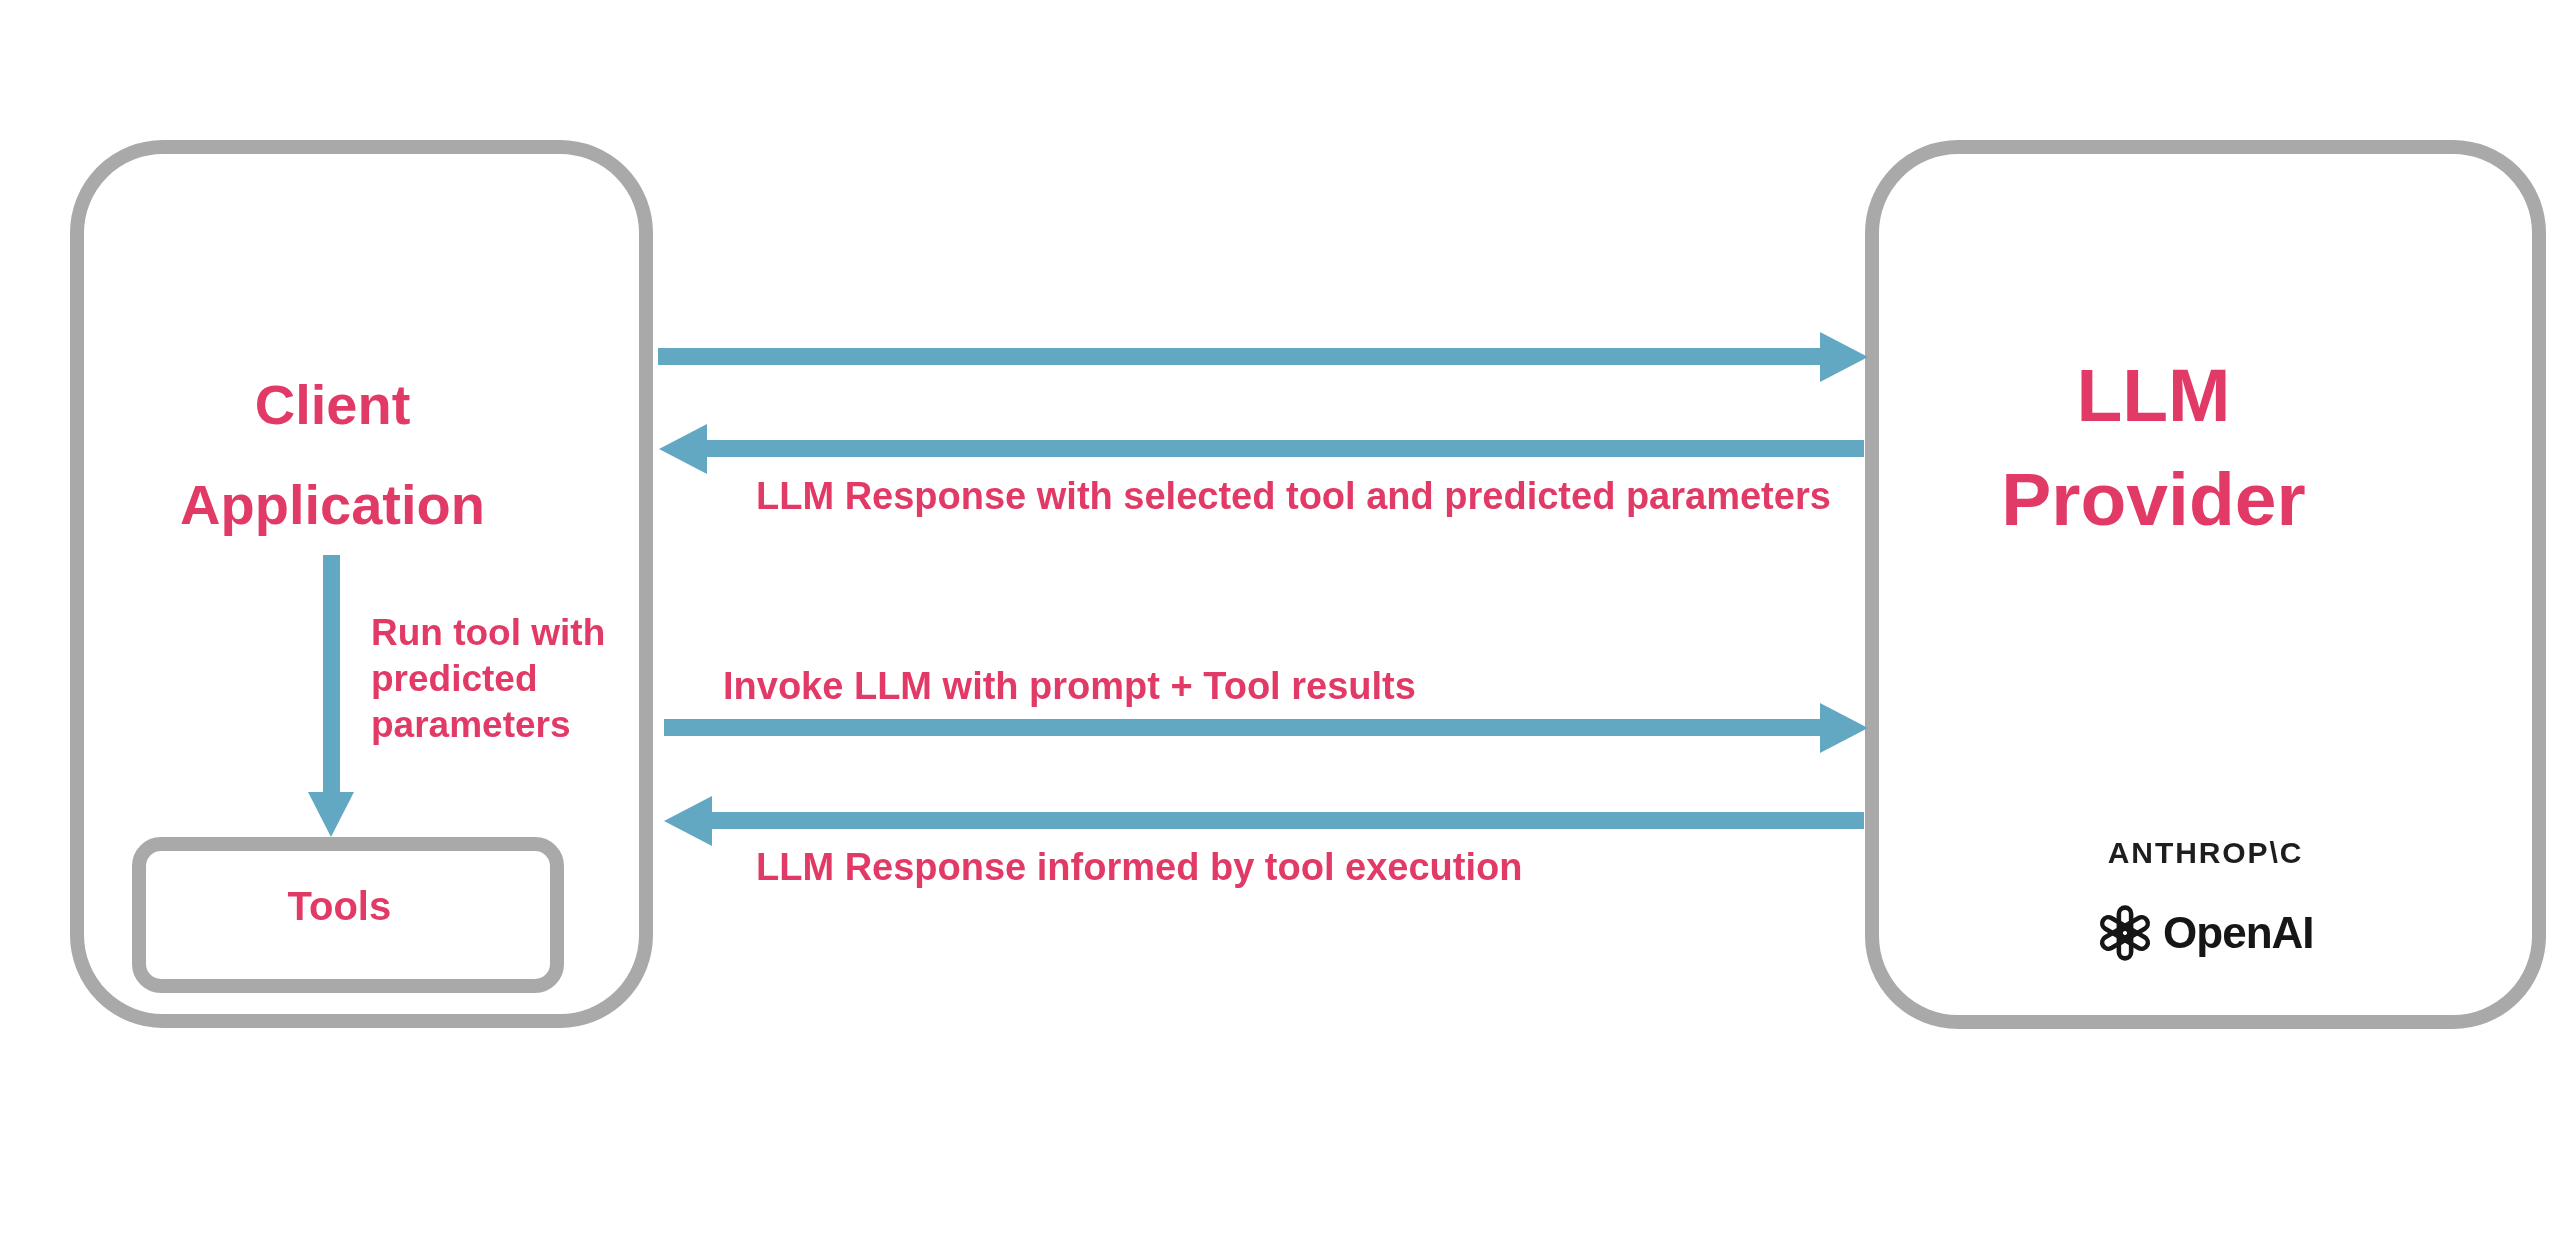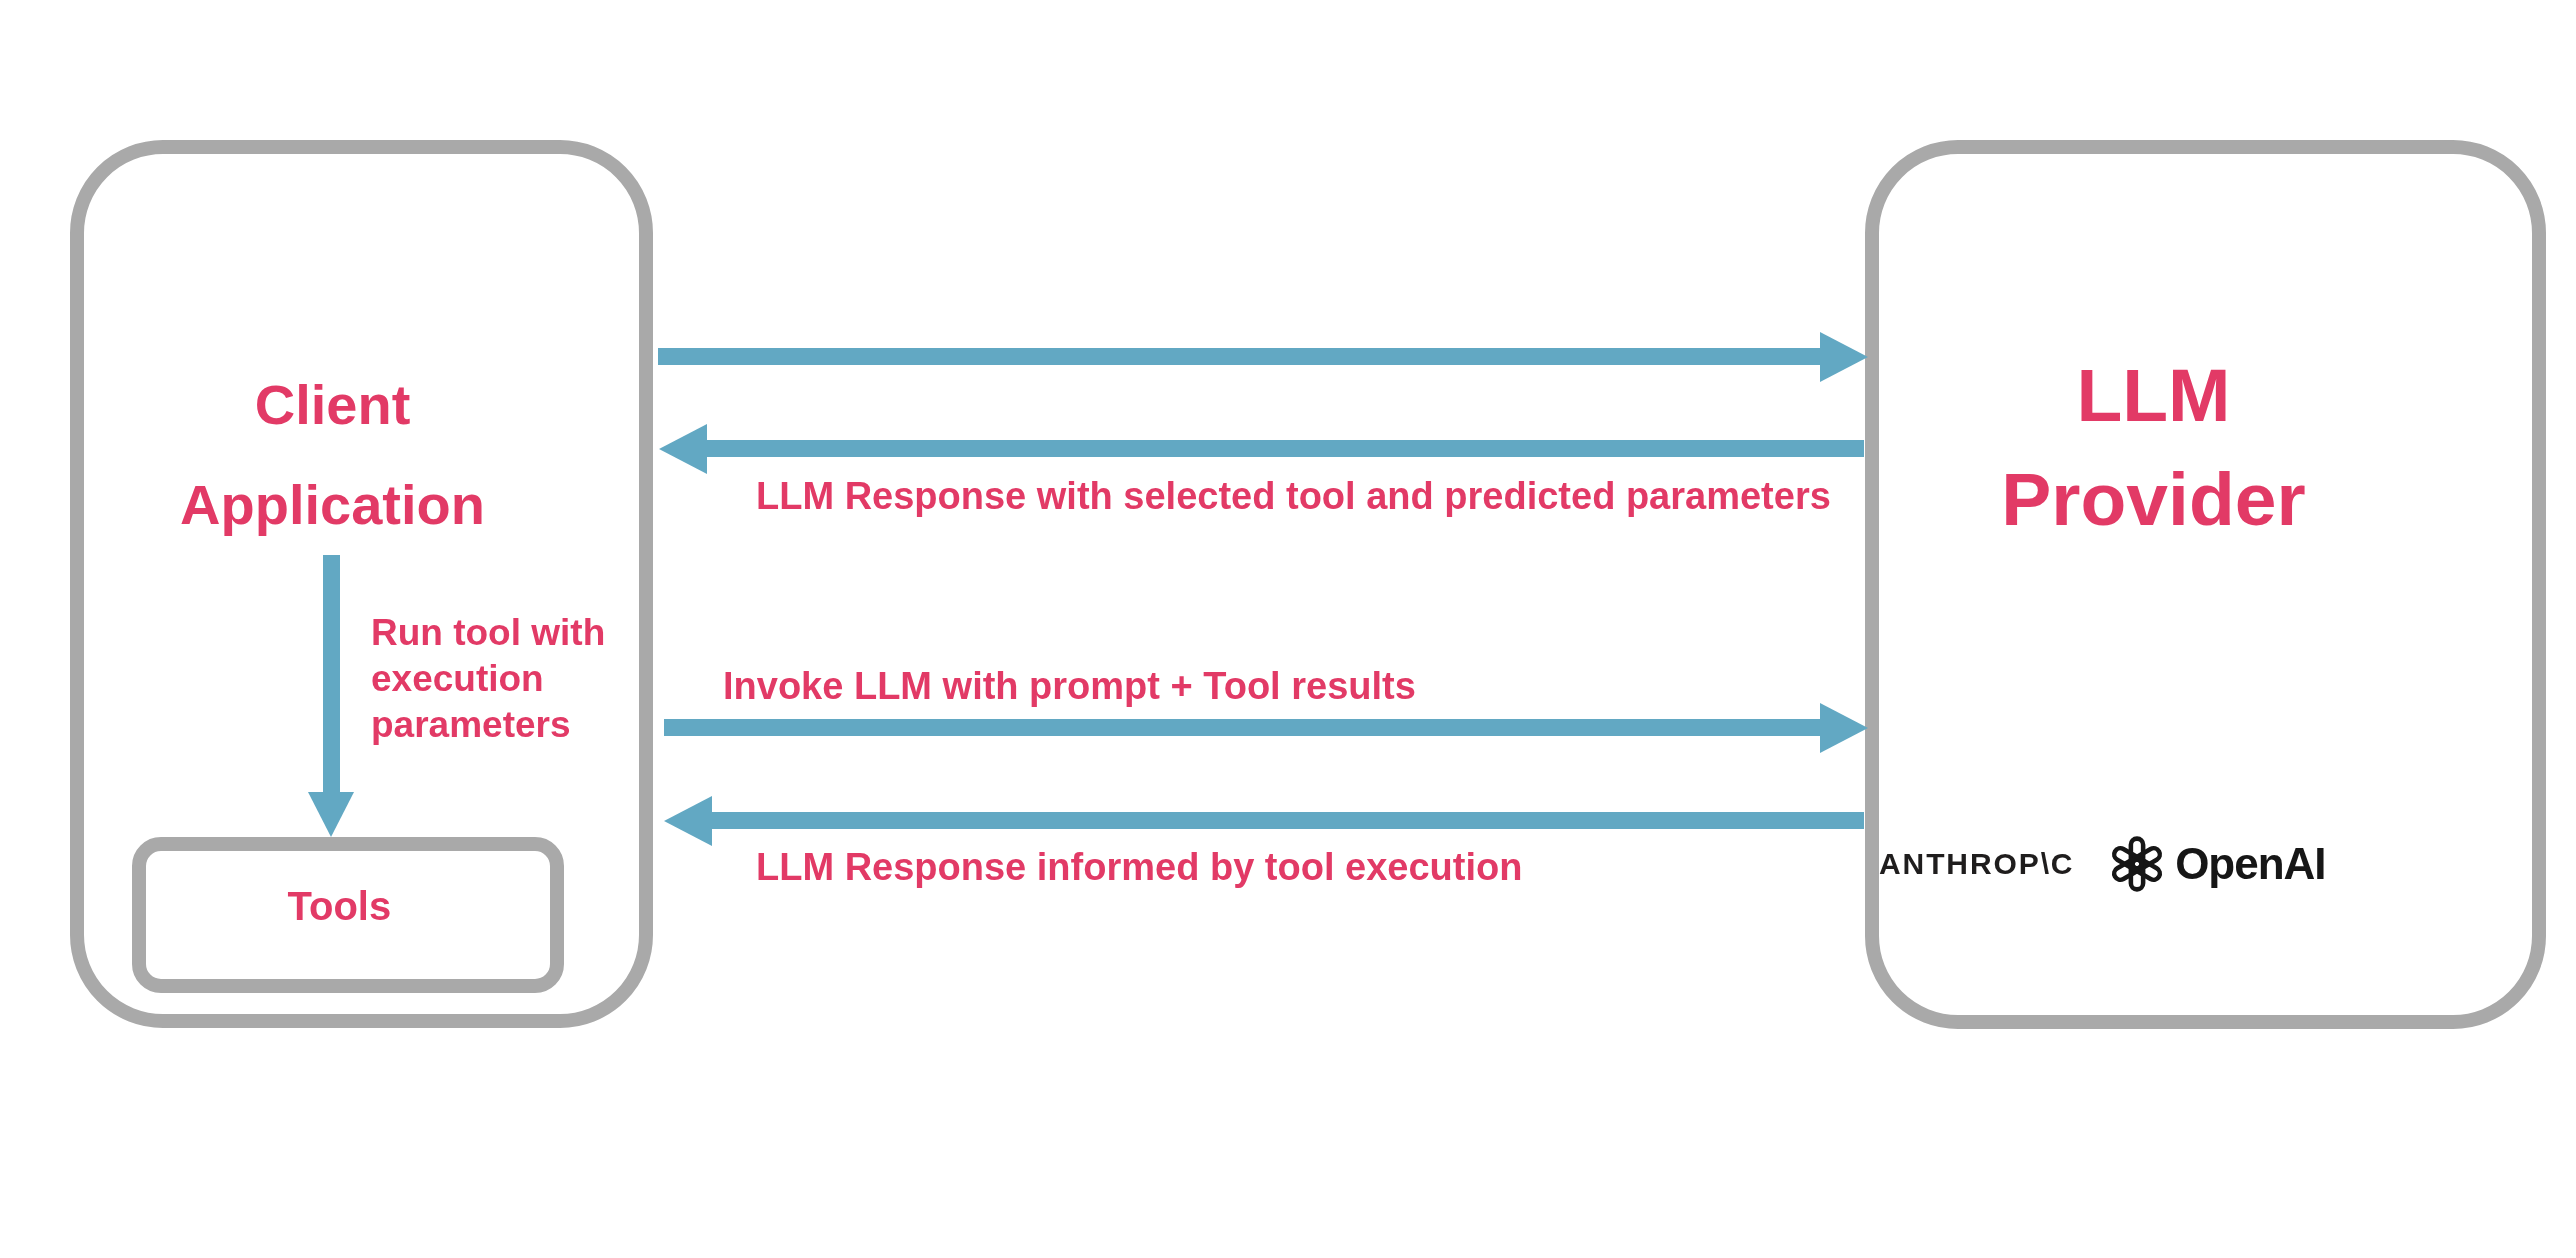--- a/index.html
+++ b/index.html
@@ -109,21 +109,21 @@
   }
   .l1 { left: 725px; top: 290px; }
   .l2 { left: 756px; top: 475px; }
   .l3 { left: 723px; top: 665px; }
   .l4 { left: 756px; top: 846px; }
 
   
   .logos {
     position: absolute;
     left: 0; top: 682px; width: 100%;
-    display: flex; flex-direction: row; align-items: center;
+    display: flex; flex-direction: column; align-items: center;
     gap: 35px;
   }
   .anthropic {
     font-size: 30px; font-weight: bold;
     letter-spacing: 1.9px;
     color: var(--black);
   }
   .openai {
     display: flex; align-items: center; gap: 9.7px;
     color: #161616;
@@ -140,21 +140,21 @@
 <div class="canvas">
 
   <div class="box client-box">
     <div class="box-title client-title">Client
 Application</div>
 
     <div class="varrow-shaft"></div>
     <div class="varrow-head"></div>
 
     <div class="run-label">Run tool with
-execution
+predicted
 parameters</div>
 
     <div class="tools-box">
       <span class="tools-label">Tools</span>
     </div>
   </div>
 
   <div class="box llm-box">
     <div class="box-title llm-title">LLM
 Provider</div>

